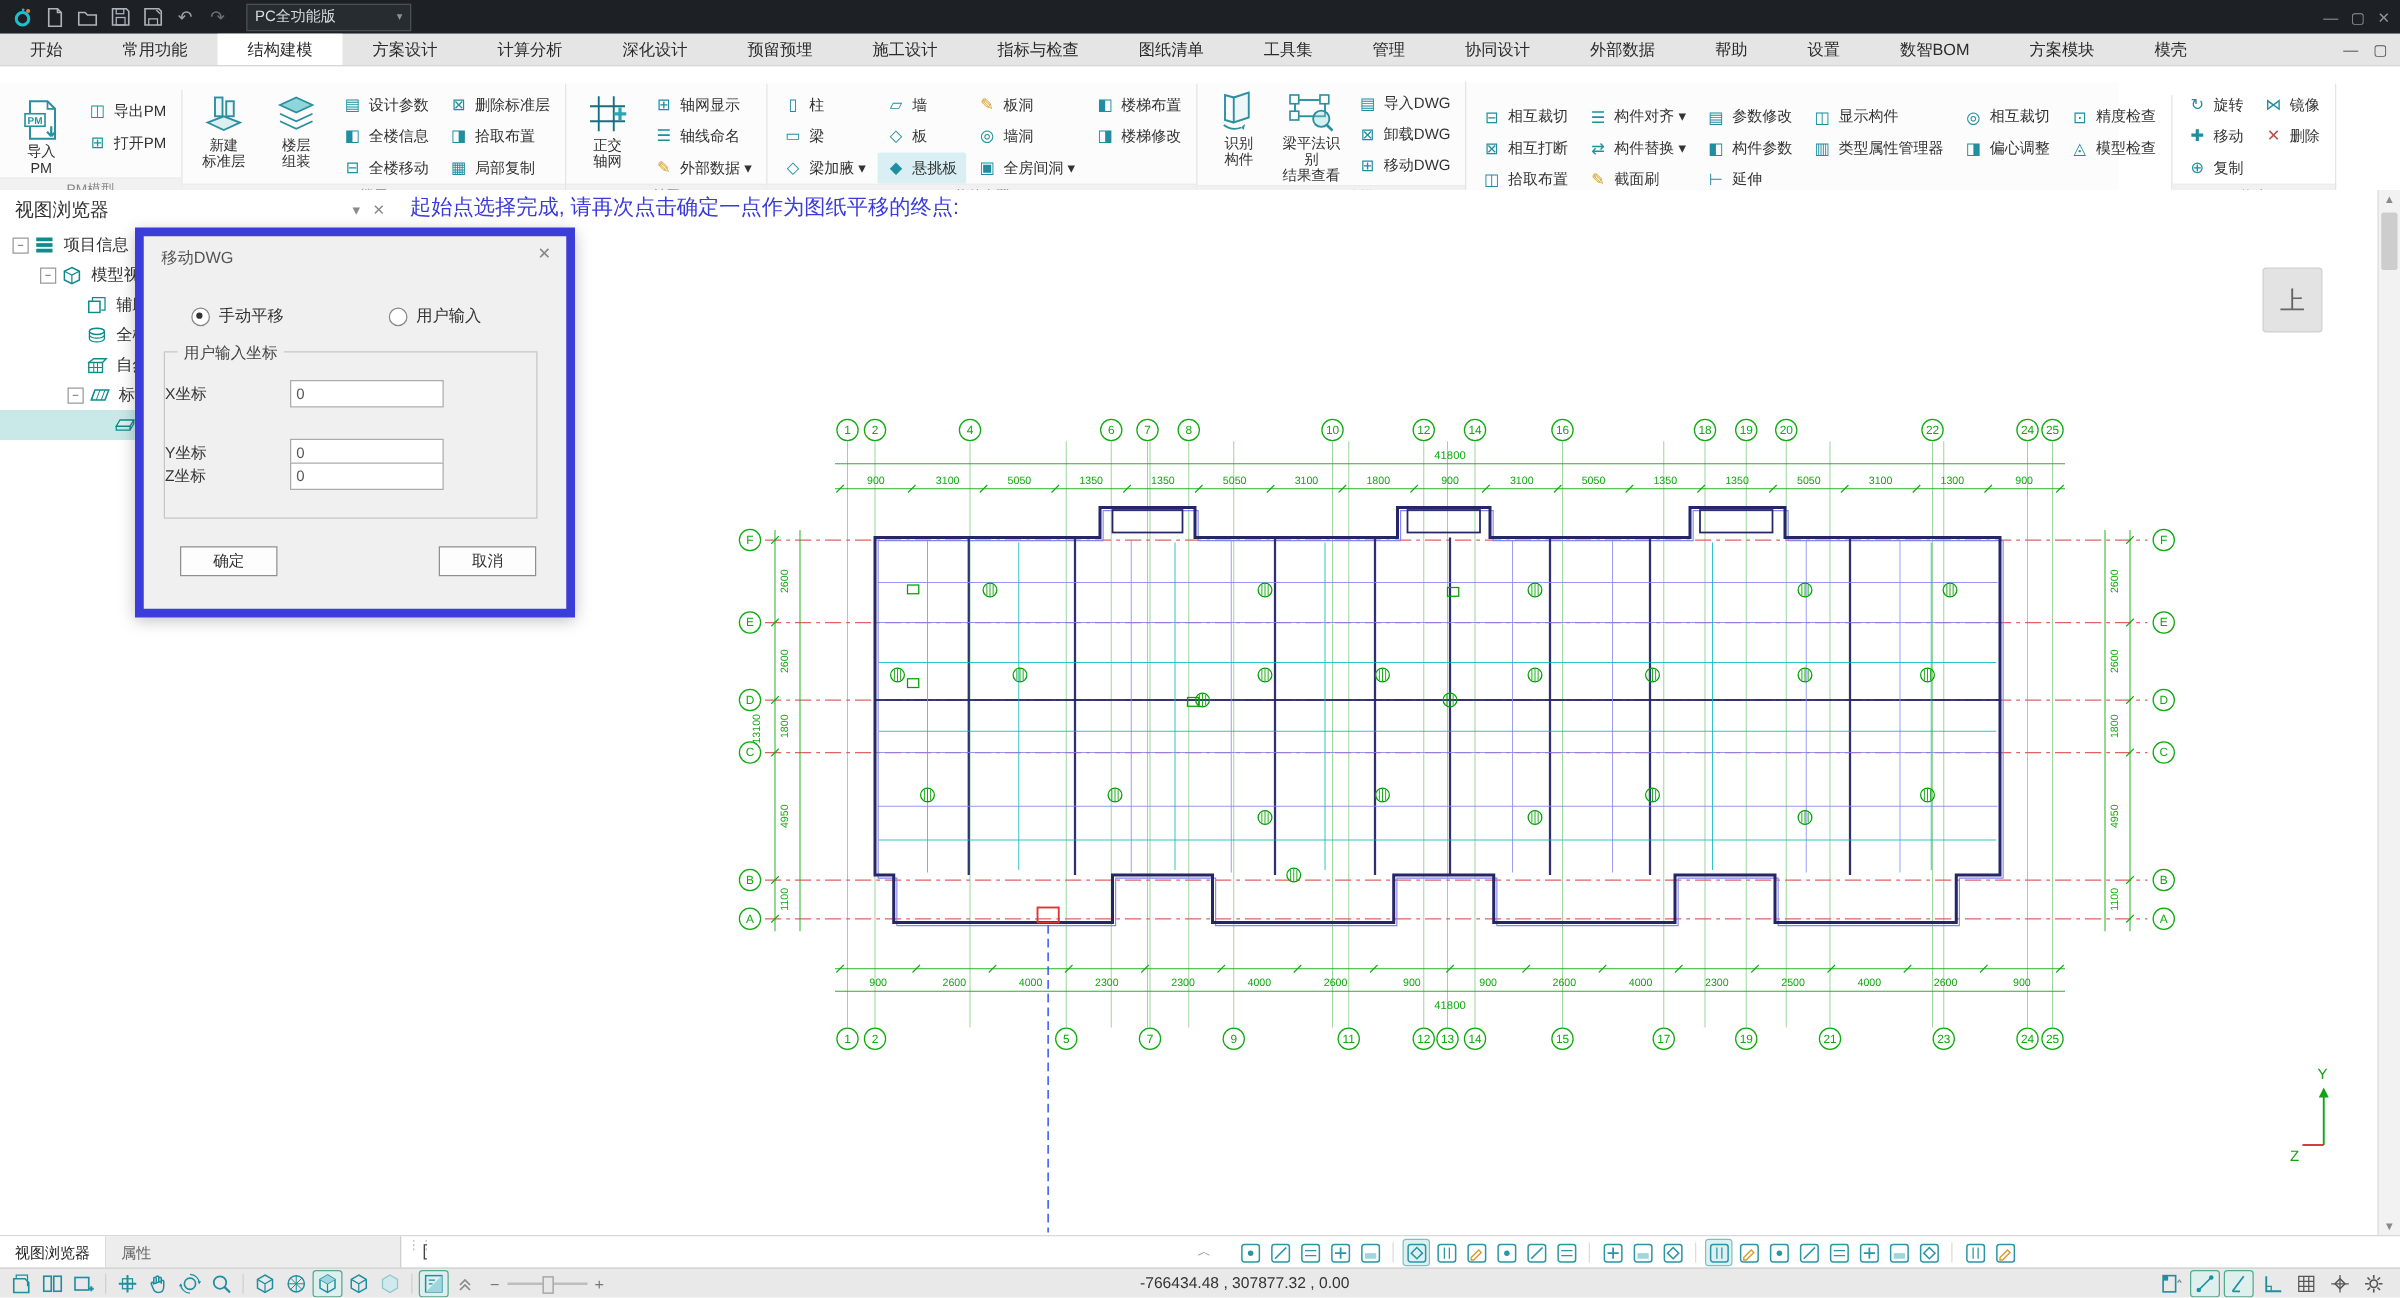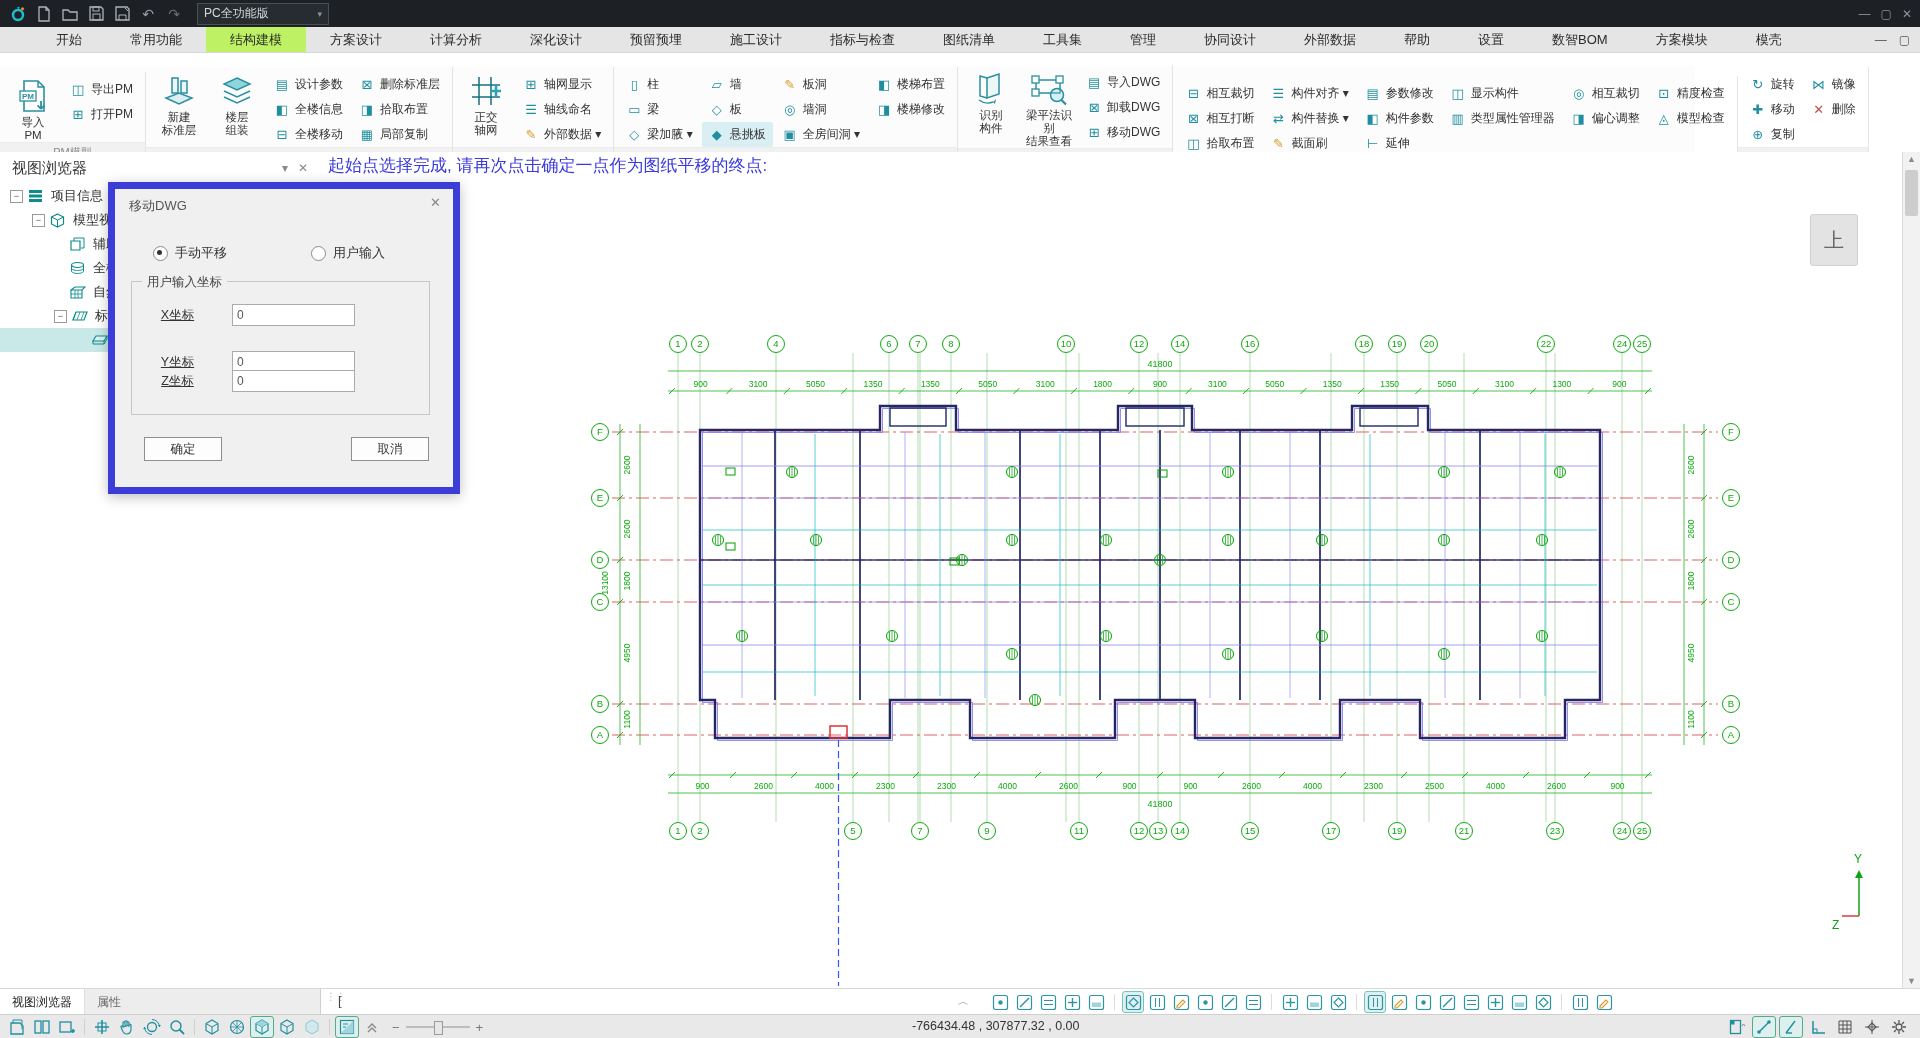--- a/index.html
+++ b/index.html
@@ -12,21 +12,21 @@
   .tb-ic{width:24px;height:20px;display:flex;align-items:center;justify-content:center;margin:0 1px;}
   .tb-ic svg{display:block;}
   #version-dd{margin-left:10px;width:118px;height:20px;background:#272c31;border:1px solid #4a5056;
               color:#d6dadd;font-size:12px;display:flex;align-items:center;padding:0 6px;justify-content:space-between;}
   #win-title{position:absolute;left:0;right:0;text-align:center;font-size:12px;color:#9aa0a6;pointer-events:none;}
   #tb-right{position:absolute;right:8px;top:0;height:27px;display:flex;align-items:center;gap:10px;color:#8d939a;font-size:12px;}
   
   #menubar{position:absolute;left:0;top:27px;width:1920px;height:25px;background:#e5e5e5;
            display:flex;align-items:stretch;border-bottom:1px solid #d7d7d7;}
   .mtab{padding:0 24px;font-size:13px;color:#2b2b2b;display:flex;align-items:center;cursor:default;}
-  .mtab.active{background:#bef264;font-family:Liberation Serif, serif;}
+  .mtab.active{background:#ffffff;font-family:Liberation Serif, serif;}
   #mb-right{position:absolute;right:10px;top:0;height:25px;display:flex;align-items:center;gap:12px;color:#555;font-size:12px;}
   
   #ribbon{position:absolute;left:0;top:66px;width:1695px;height:100px;background:#fcfcfc;
           display:flex;border-bottom:1px solid #d5d5d5;align-items:center;}
   .rgroup{display:flex;flex-direction:column;border-right:1px solid #e4e4e4;}
   .rcontent{display:flex;align-items:flex-start;height:81px;padding:3px 5px 0 5px;gap:2px;flex:1;}
   .rlabel{height:18px;background:#f1f1f1;text-align:center;font-size:11px;color:#8a8a8a;line-height:18px;border-top:1px solid #ececec;white-space:nowrap;padding:0 4px;}
   .bigbtn{width:56px;display:flex;flex-direction:column;align-items:center;font-size:11.5px;color:#333;text-align:center;line-height:13px;padding-top:3px;}
   .bigicon{height:36px;display:flex;align-items:center;justify-content:center;margin-bottom:2px;}
   .smallcol{display:flex;flex-direction:column;justify-content:flex-start;padding-top:2px;}
@@ -81,21 +81,21 @@
   #dlg{position:absolute;left:108px;top:182px;width:352px;height:312px;z-index:30;
        border:7px solid #3c3cd9;background:#f0f0f0;box-sizing:border-box;box-shadow:0 3px 12px rgba(0,0,0,.25);}
   #dlg-title{position:absolute;left:14px;top:8px;font-size:13px;color:#555;}
   #dlg-close{position:absolute;right:12px;top:6px;font-size:13px;color:#888;}
   .dradio{position:absolute;display:flex;align-items:center;gap:7px;font-size:13px;color:#333;}
   .rdot{width:13px;height:13px;border:1px solid #8a8a8a;border-radius:50%;background:#fff;position:relative;flex:none;}
   .rdot.checked:after{content:"";position:absolute;left:3px;top:3px;width:5px;height:5px;border-radius:50%;background:#333;}
   #dlg-gb{position:absolute;left:16px;top:92px;width:297px;height:132px;border:1px solid #c6c6c6;}
   #dlg-gb-legend{position:absolute;left:10px;top:-8px;background:#f0f0f0;padding:0 5px;font-size:12.5px;color:#444;}
   .drow{position:absolute;left:0;width:100%;display:flex;align-items:center;}
-  .dlab{width:100px;text-align:center;font-size:12.5px;color:#333;padding-right:9px;box-sizing:border-box;text-decoration:underline;}
+  .dlab{width:100px;text-align:left;font-size:12.5px;color:#333;padding-right:9px;box-sizing:border-box;}
   .dinp{width:113px;height:20px;border:1px solid #ababab;background:#fff;font-size:12px;color:#555;padding:0 4px;
         font-family:"Liberation Sans",sans-serif;}
   .dbtn{position:absolute;width:76px;height:22px;border:1px solid #8f8f8f;background:#fdfdfd;font-size:12.5px;color:#333;
         display:flex;align-items:center;justify-content:center;}
 </style>
 </head>
 <body>
 
 <div id="titlebar">
   <span class="tb-ic" style="margin-left:6px;">
@@ -136,21 +136,21 @@
     <span style="font-size:9px;color:#8d939a;">▾</span>
   </div>
   <div id="tb-right">
     <span>—</span>
     <span>▢</span>
     <span>✕</span>
   </div>
 </div>
 
 <div id="menubar">
-  <div id="menu-tabs" style="display:flex;margin-left:32px;">
+  <div id="menu-tabs" style="display:flex;">
       <div class="mtab">开始</div>
       <div class="mtab">常用功能</div>
       <div class="mtab active">结构建模</div>
       <div class="mtab">方案设计</div>
       <div class="mtab">计算分析</div>
       <div class="mtab">深化设计</div>
       <div class="mtab">预留预埋</div>
       <div class="mtab">施工设计</div>
       <div class="mtab">指标与检查</div>
       <div class="mtab">图纸清单</div>

